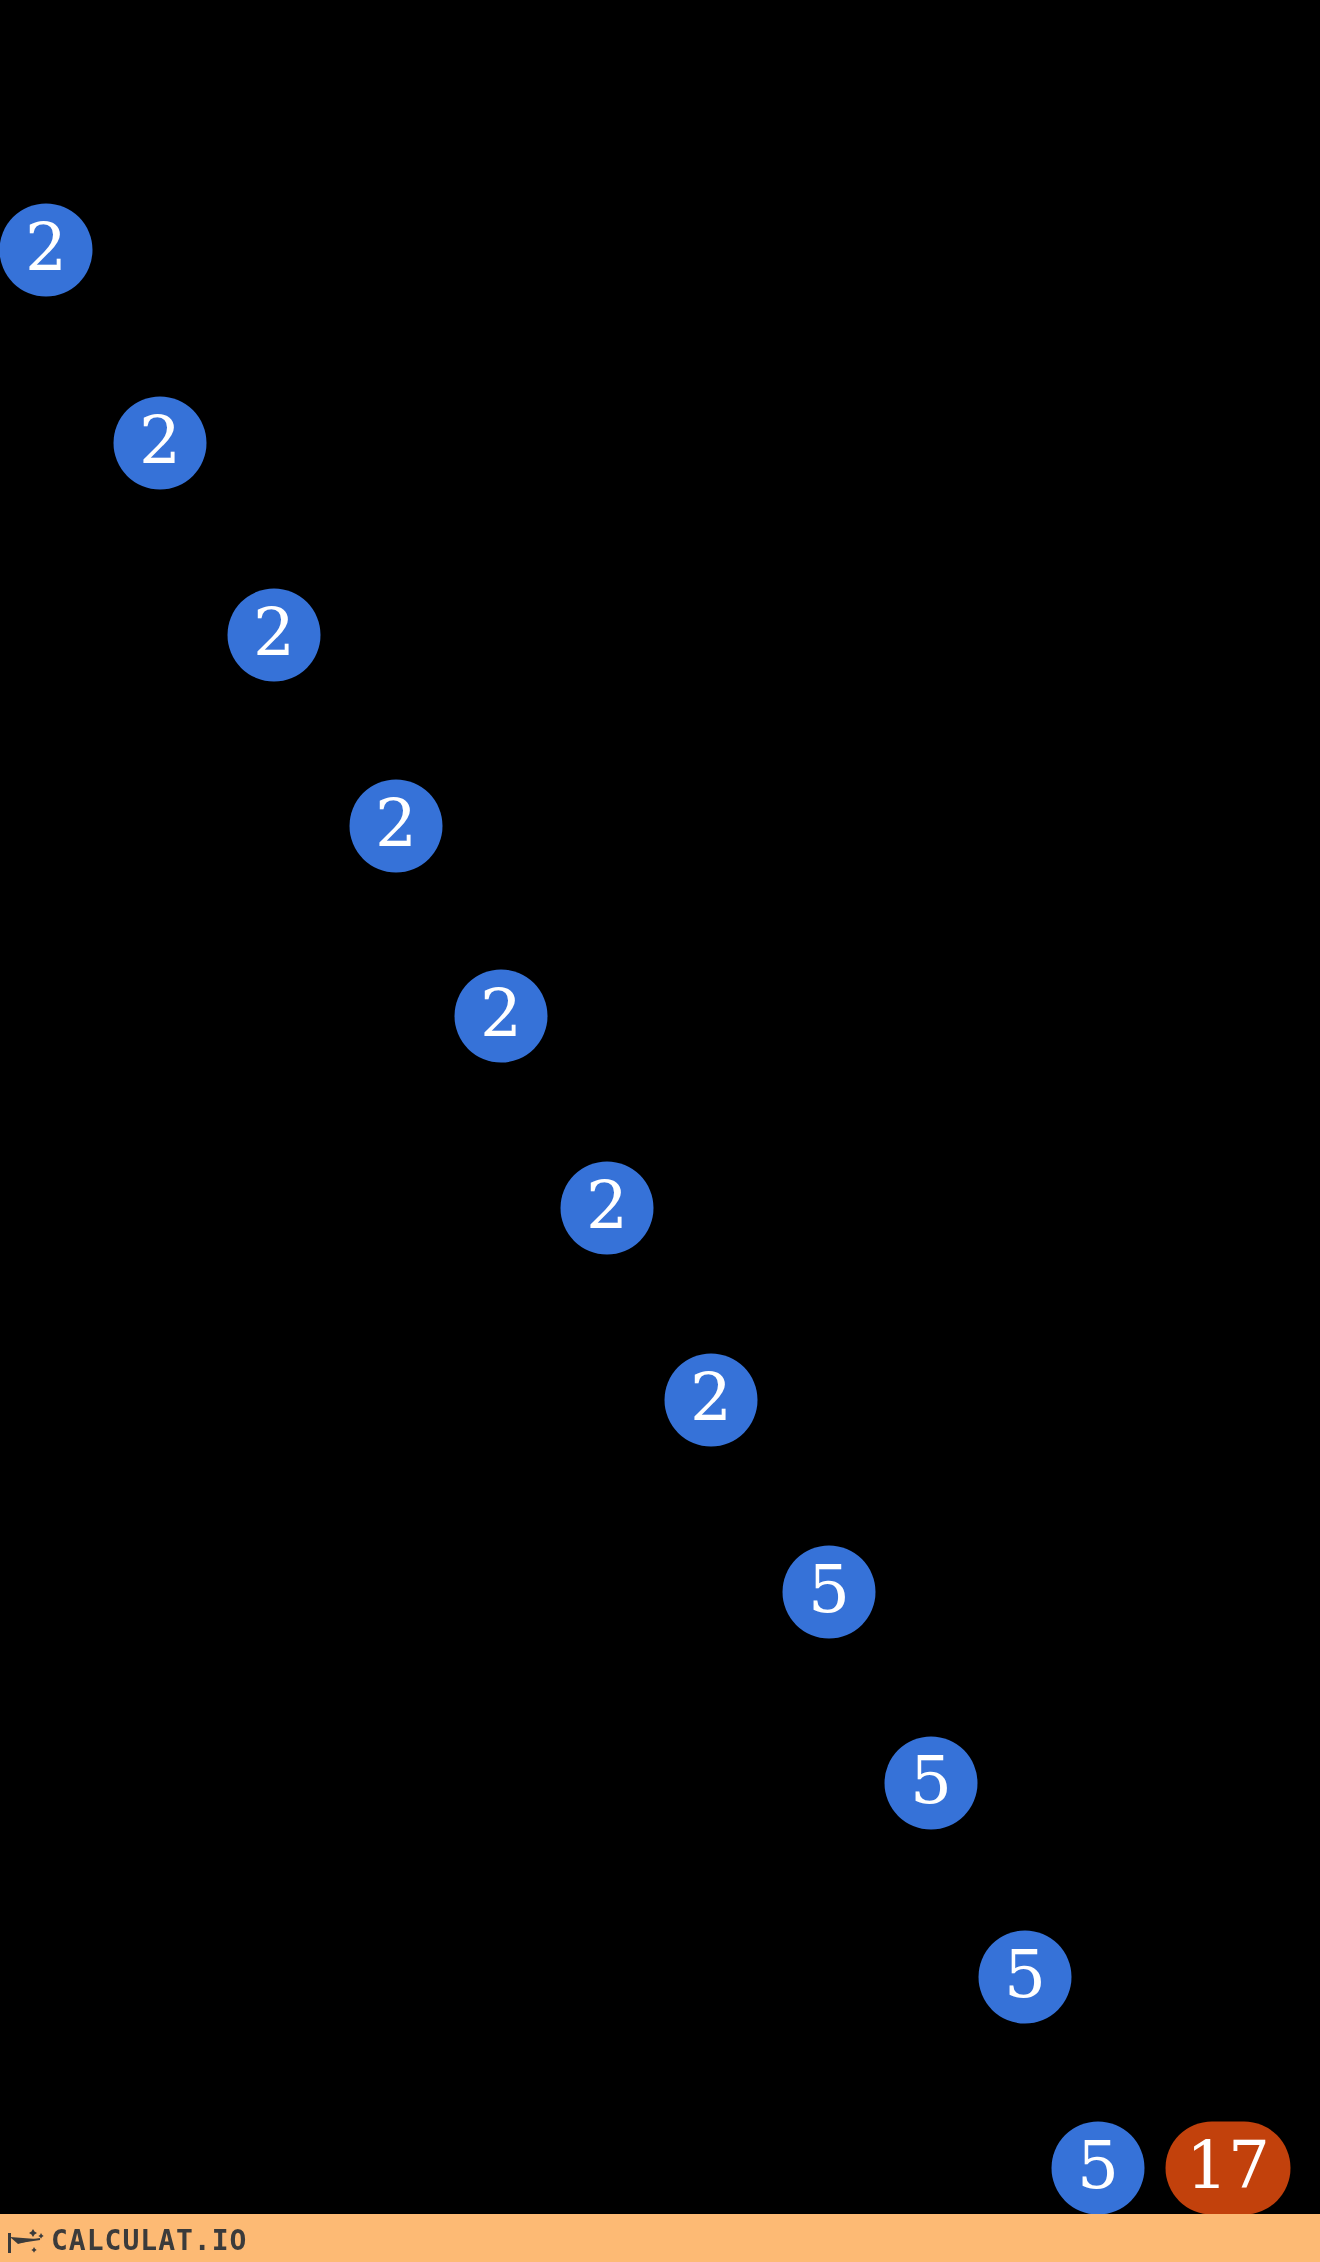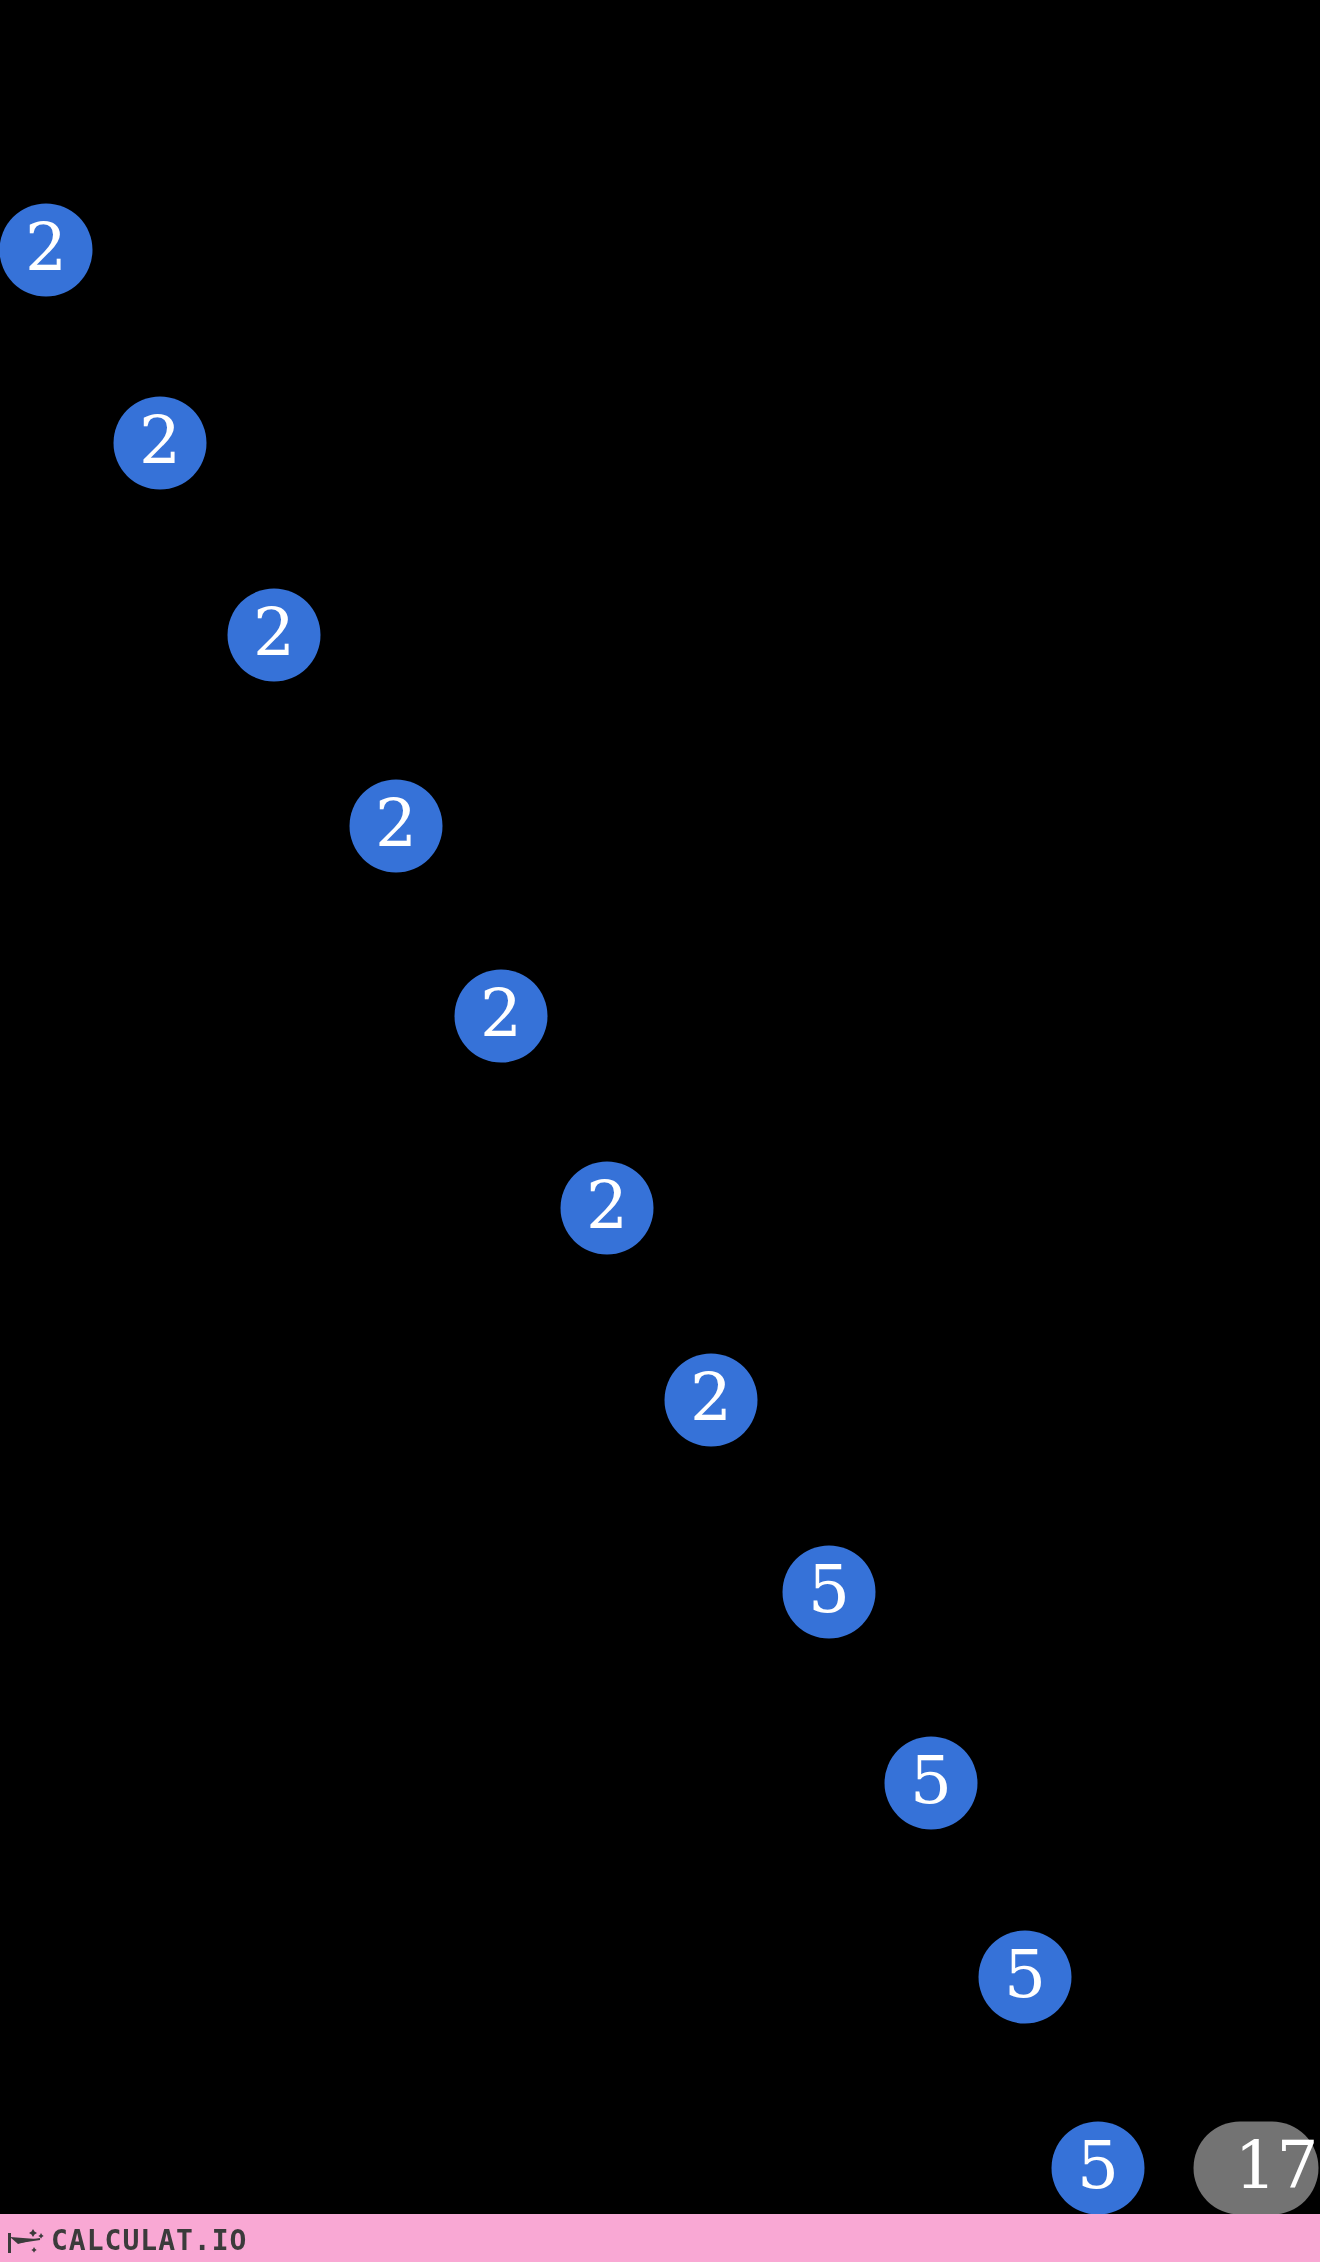--- a/index.html
+++ b/index.html
@@ -103,26 +103,26 @@
       </div>
       <div class="node circle" style="left: 931px; top: 1783px; background: rgb(54, 114, 216); color: rgb(255, 255, 255);">
         <span class="lbl">5</span>
       </div>
       <div class="node circle" style="left: 1025px; top: 1977px; background: rgb(54, 114, 216); color: rgb(255, 255, 255);">
         <span class="lbl">5</span>
       </div>
       <div class="node circle" style="left: 1098px; top: 2168px; background: rgb(54, 114, 216); color: rgb(255, 255, 255);">
         <span class="lbl">5</span>
       </div>
-      <div class="node pill" style="left: 1256px; top: 2168px; background: #737373; color: rgb(255, 255, 255); justify-content: flex-end;">
+      <div class="node pill" style="left: 1228px; top: 2168px; background: #c2410c; color: rgb(255, 255, 255);">
         <span class="lbl">17</span>
       </div>
     </div>
 
-  <div class="footer" style="background: #f9a8d4;">
+  <div class="footer" style="background: #fdba74;">
     <div class="brand">
       <svg class="brand-icon" viewBox="0 0 40 32" xmlns="http://www.w3.org/2000/svg">
         <g fill="#3b3b3b" stroke="#3b3b3b">
           <rect x="2" y="8" width="3" height="20" stroke="none"></rect>
           <polygon points="4,12 30,14 12,19" stroke="none"></polygon>
           <line x1="14" y1="17" x2="34" y2="14" stroke-width="2"></line>
           <path d="M27 4 l1.5 2.5 L31 8 l-2.5 1.5 L27 12 l-1.5-2.5 L23 8 l2.5-1.5 Z" stroke="none"></path>
           <path d="M35 8 l1 1.7 L37.7 11 l-1.7 1 L35 13.7 l-1-1.7 L32.3 11 l1.7-1 Z" stroke="none"></path>
           <path d="M28 22 l1 1.7 L30.7 25 l-1.7 1 L28 27.7 l-1-1.7 L25.3 25 l1.7-1 Z" stroke="none"></path>
         </g>

